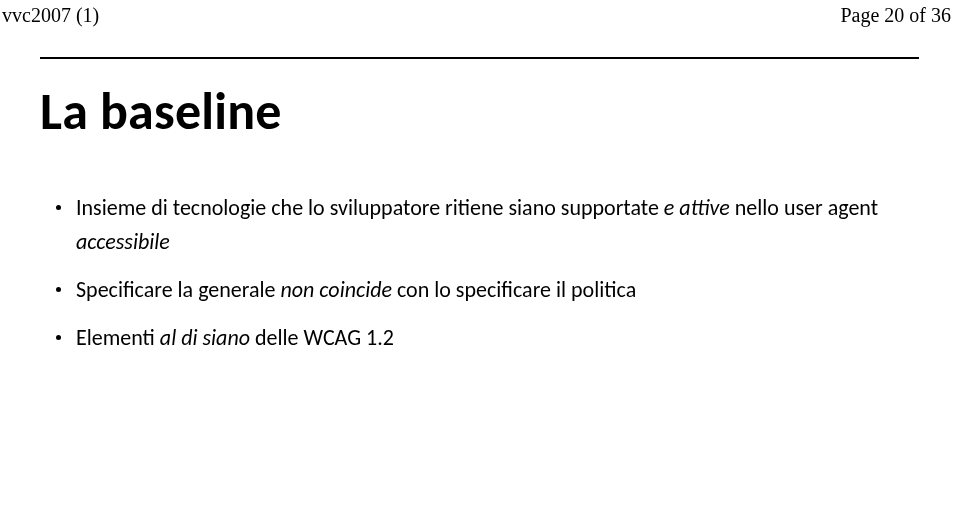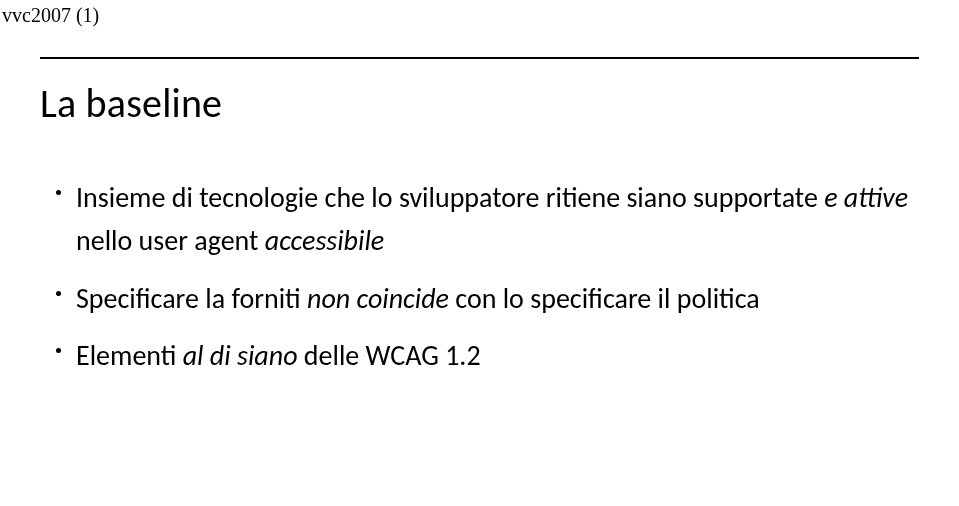--- a/index.html
+++ b/index.html
@@ -36,34 +36,34 @@
     .rule {
       border: none;
       border-top: 2px solid #000;
       margin: 0;
     }
     .content {
       padding: 20px 40px 0 40px;
     }
     .title {
       font-family: "Gill Sans", "Gill Sans MT", Calibri, "Trebuchet MS", sans-serif;
-      font-size: 40px;
-      font-weight: normal;
+      font-size: 52px;
+      font-weight: bold;
       margin-bottom: 48px;
       letter-spacing: 0.2px;
     }
     .bullets {
       list-style: none;
       padding-left: 16px;
     }
     .bullets li {
       position: relative;
       padding-left: 20px;
       font-family: "Gill Sans", "Gill Sans MT", Calibri, "Trebuchet MS", sans-serif;
-      font-size: 28px;
+      font-size: 22px;
       line-height: 1.55;
       margin-bottom: 14px;
     }
     .bullets li::before {
       content: "";
       position: absolute;
       left: 0;
       top: 14px;
       width: 5px;
       height: 5px;
@@ -72,33 +72,34 @@
     }
     .italic {
       font-style: italic;
     }
   </style>
 </head>
 <body>
 
 <div class="header">
   <div class="header-left">vvc2007 (1)</div>
+  <div class="header-right">Page 20 of 36</div>
 </div>
 
 <div class="rule-container">
   <hr class="rule">
 </div>
 
 <div class="content">
   <h1 class="title">La baseline</h1>
 
   <ul class="bullets">
     <li>
       <span>Insieme di tecnologie che lo sviluppatore ritiene siano supportate </span><span class="italic">e attive</span><span> nello user agent </span><span class="italic">accessibile</span><span></span>
     </li>
     <li>
-      <span>Specificare la forniti </span><span class="italic">non coincide</span><span> con lo specificare il politica</span><span class="italic"></span><span></span>
+      <span>Specificare la generale </span><span class="italic">non coincide</span><span> con lo specificare il politica</span><span class="italic"></span><span></span>
     </li>
     <li>
       <span>Elementi </span><span class="italic">al di siano</span><span> delle WCAG 1.2</span><span class="italic"></span><span></span>
     </li>
   </ul>
 </div>
 
 </body></html>

